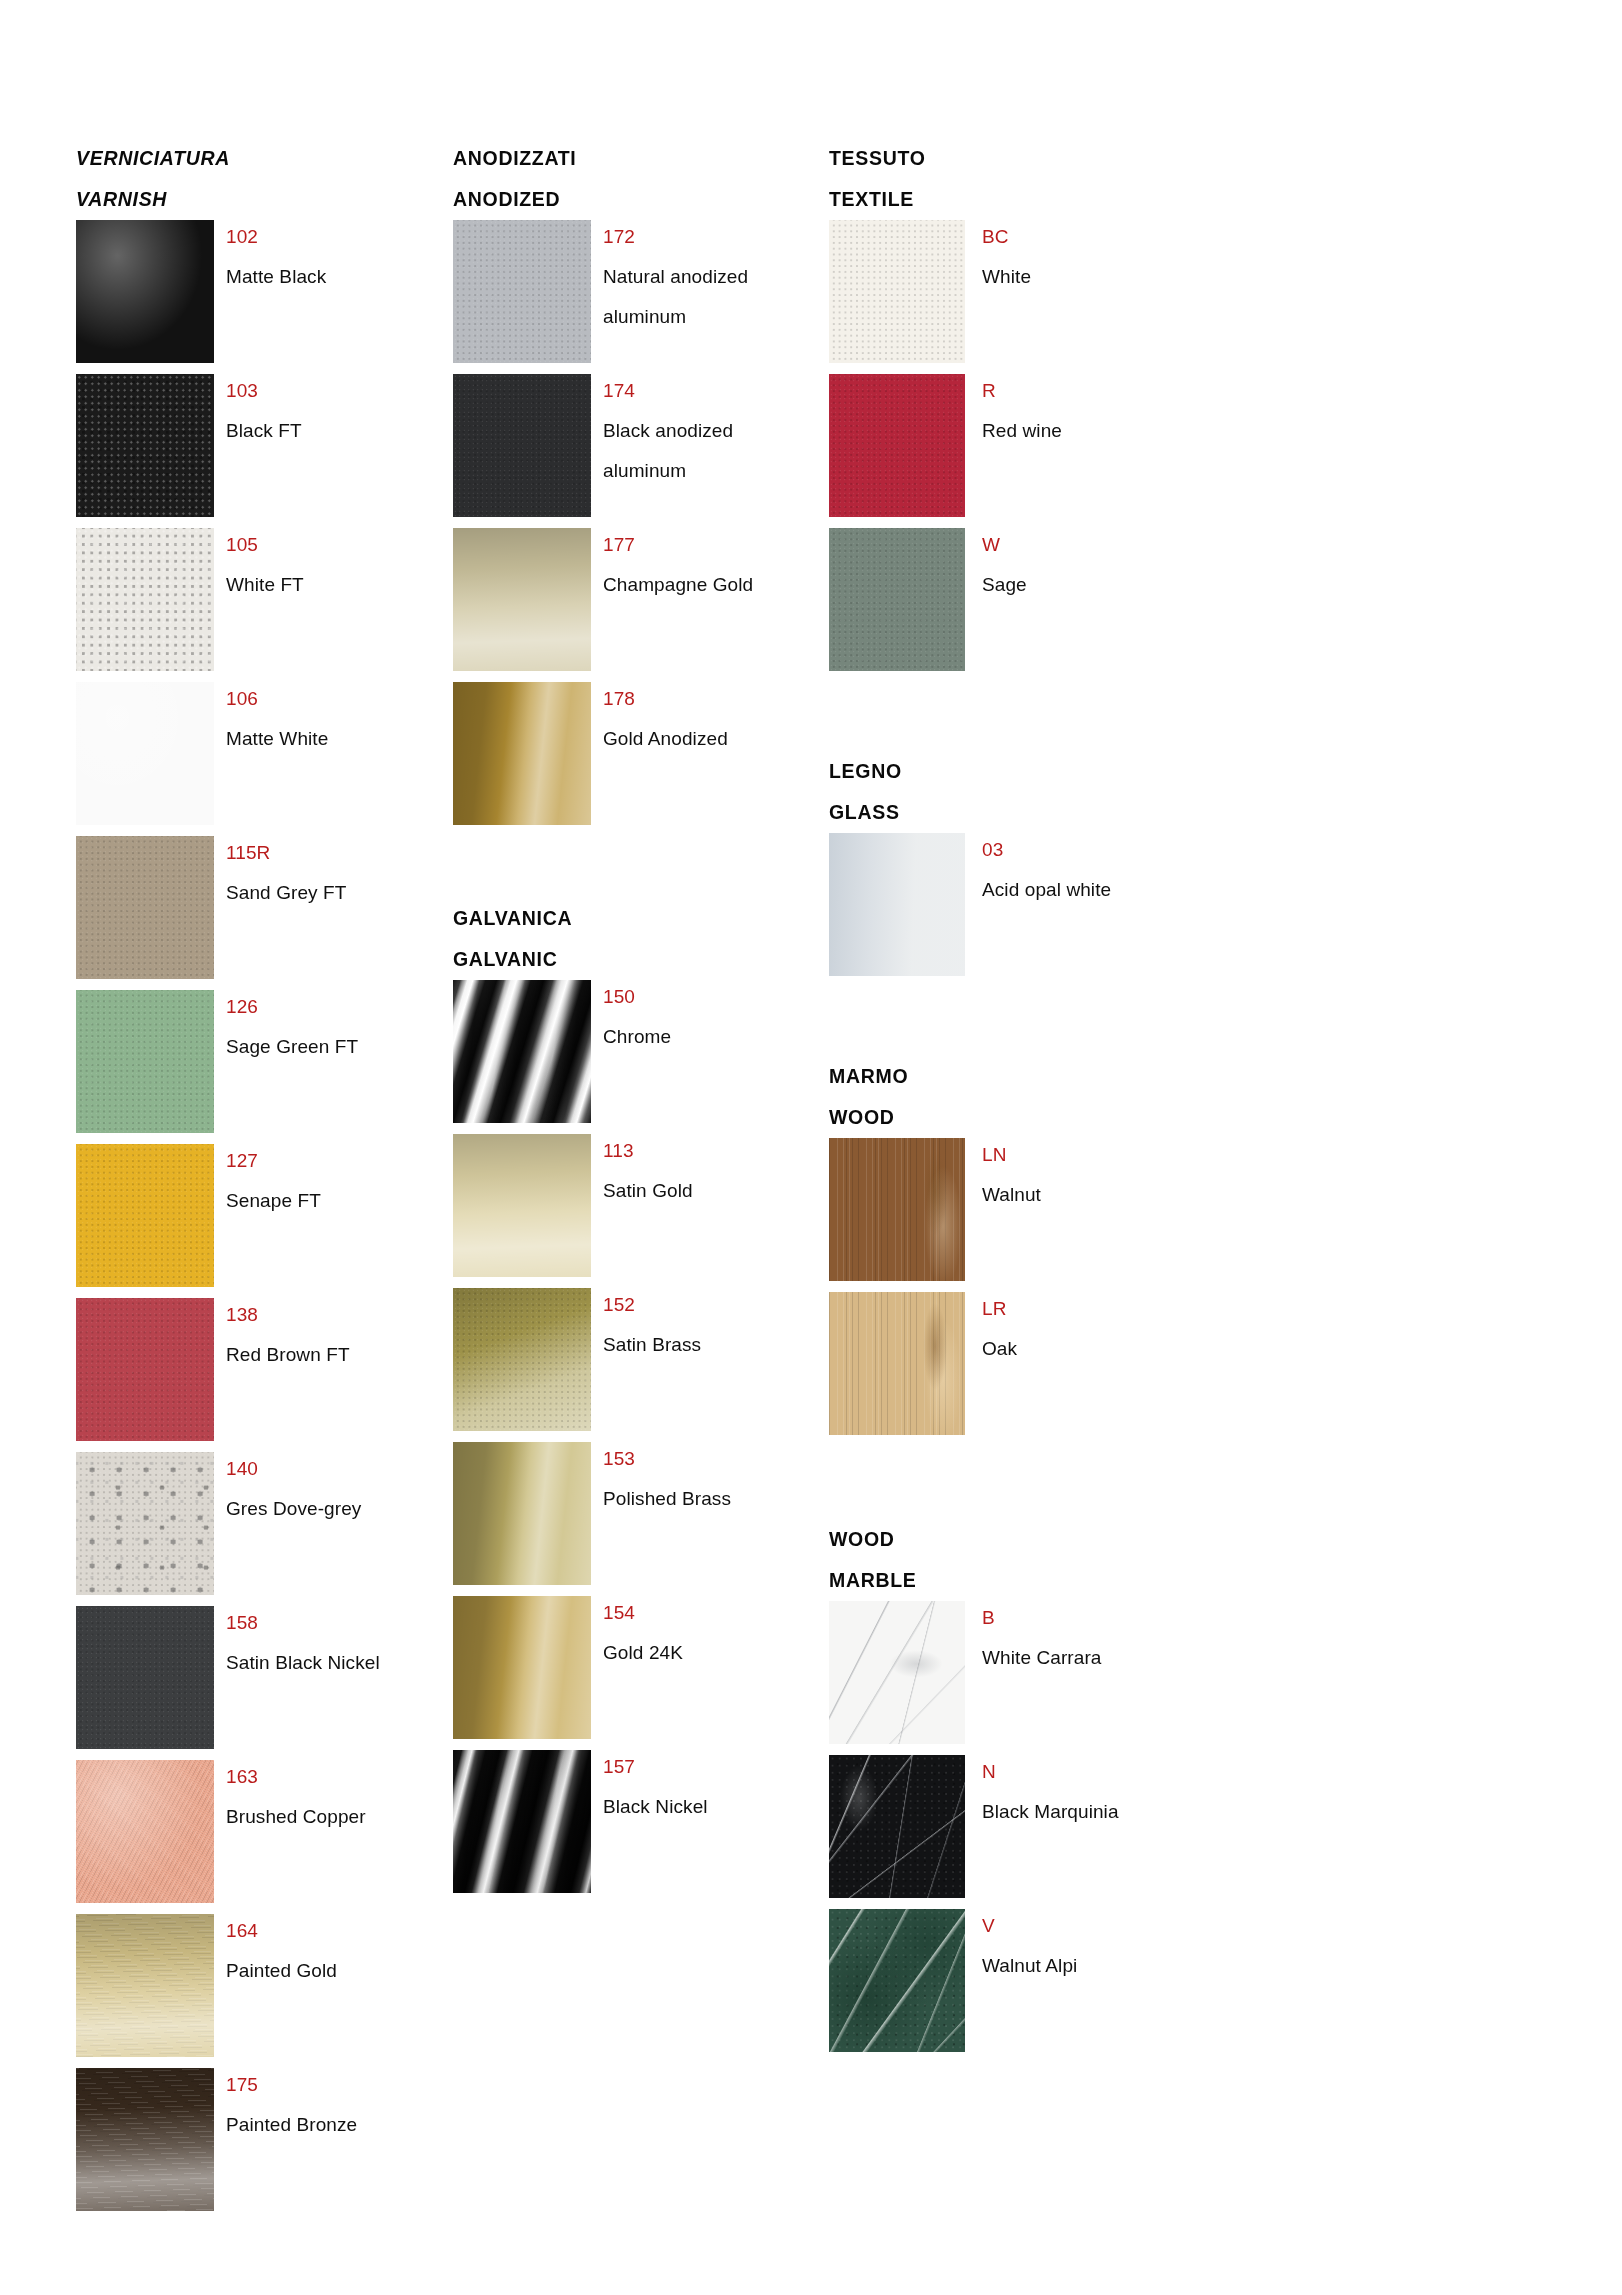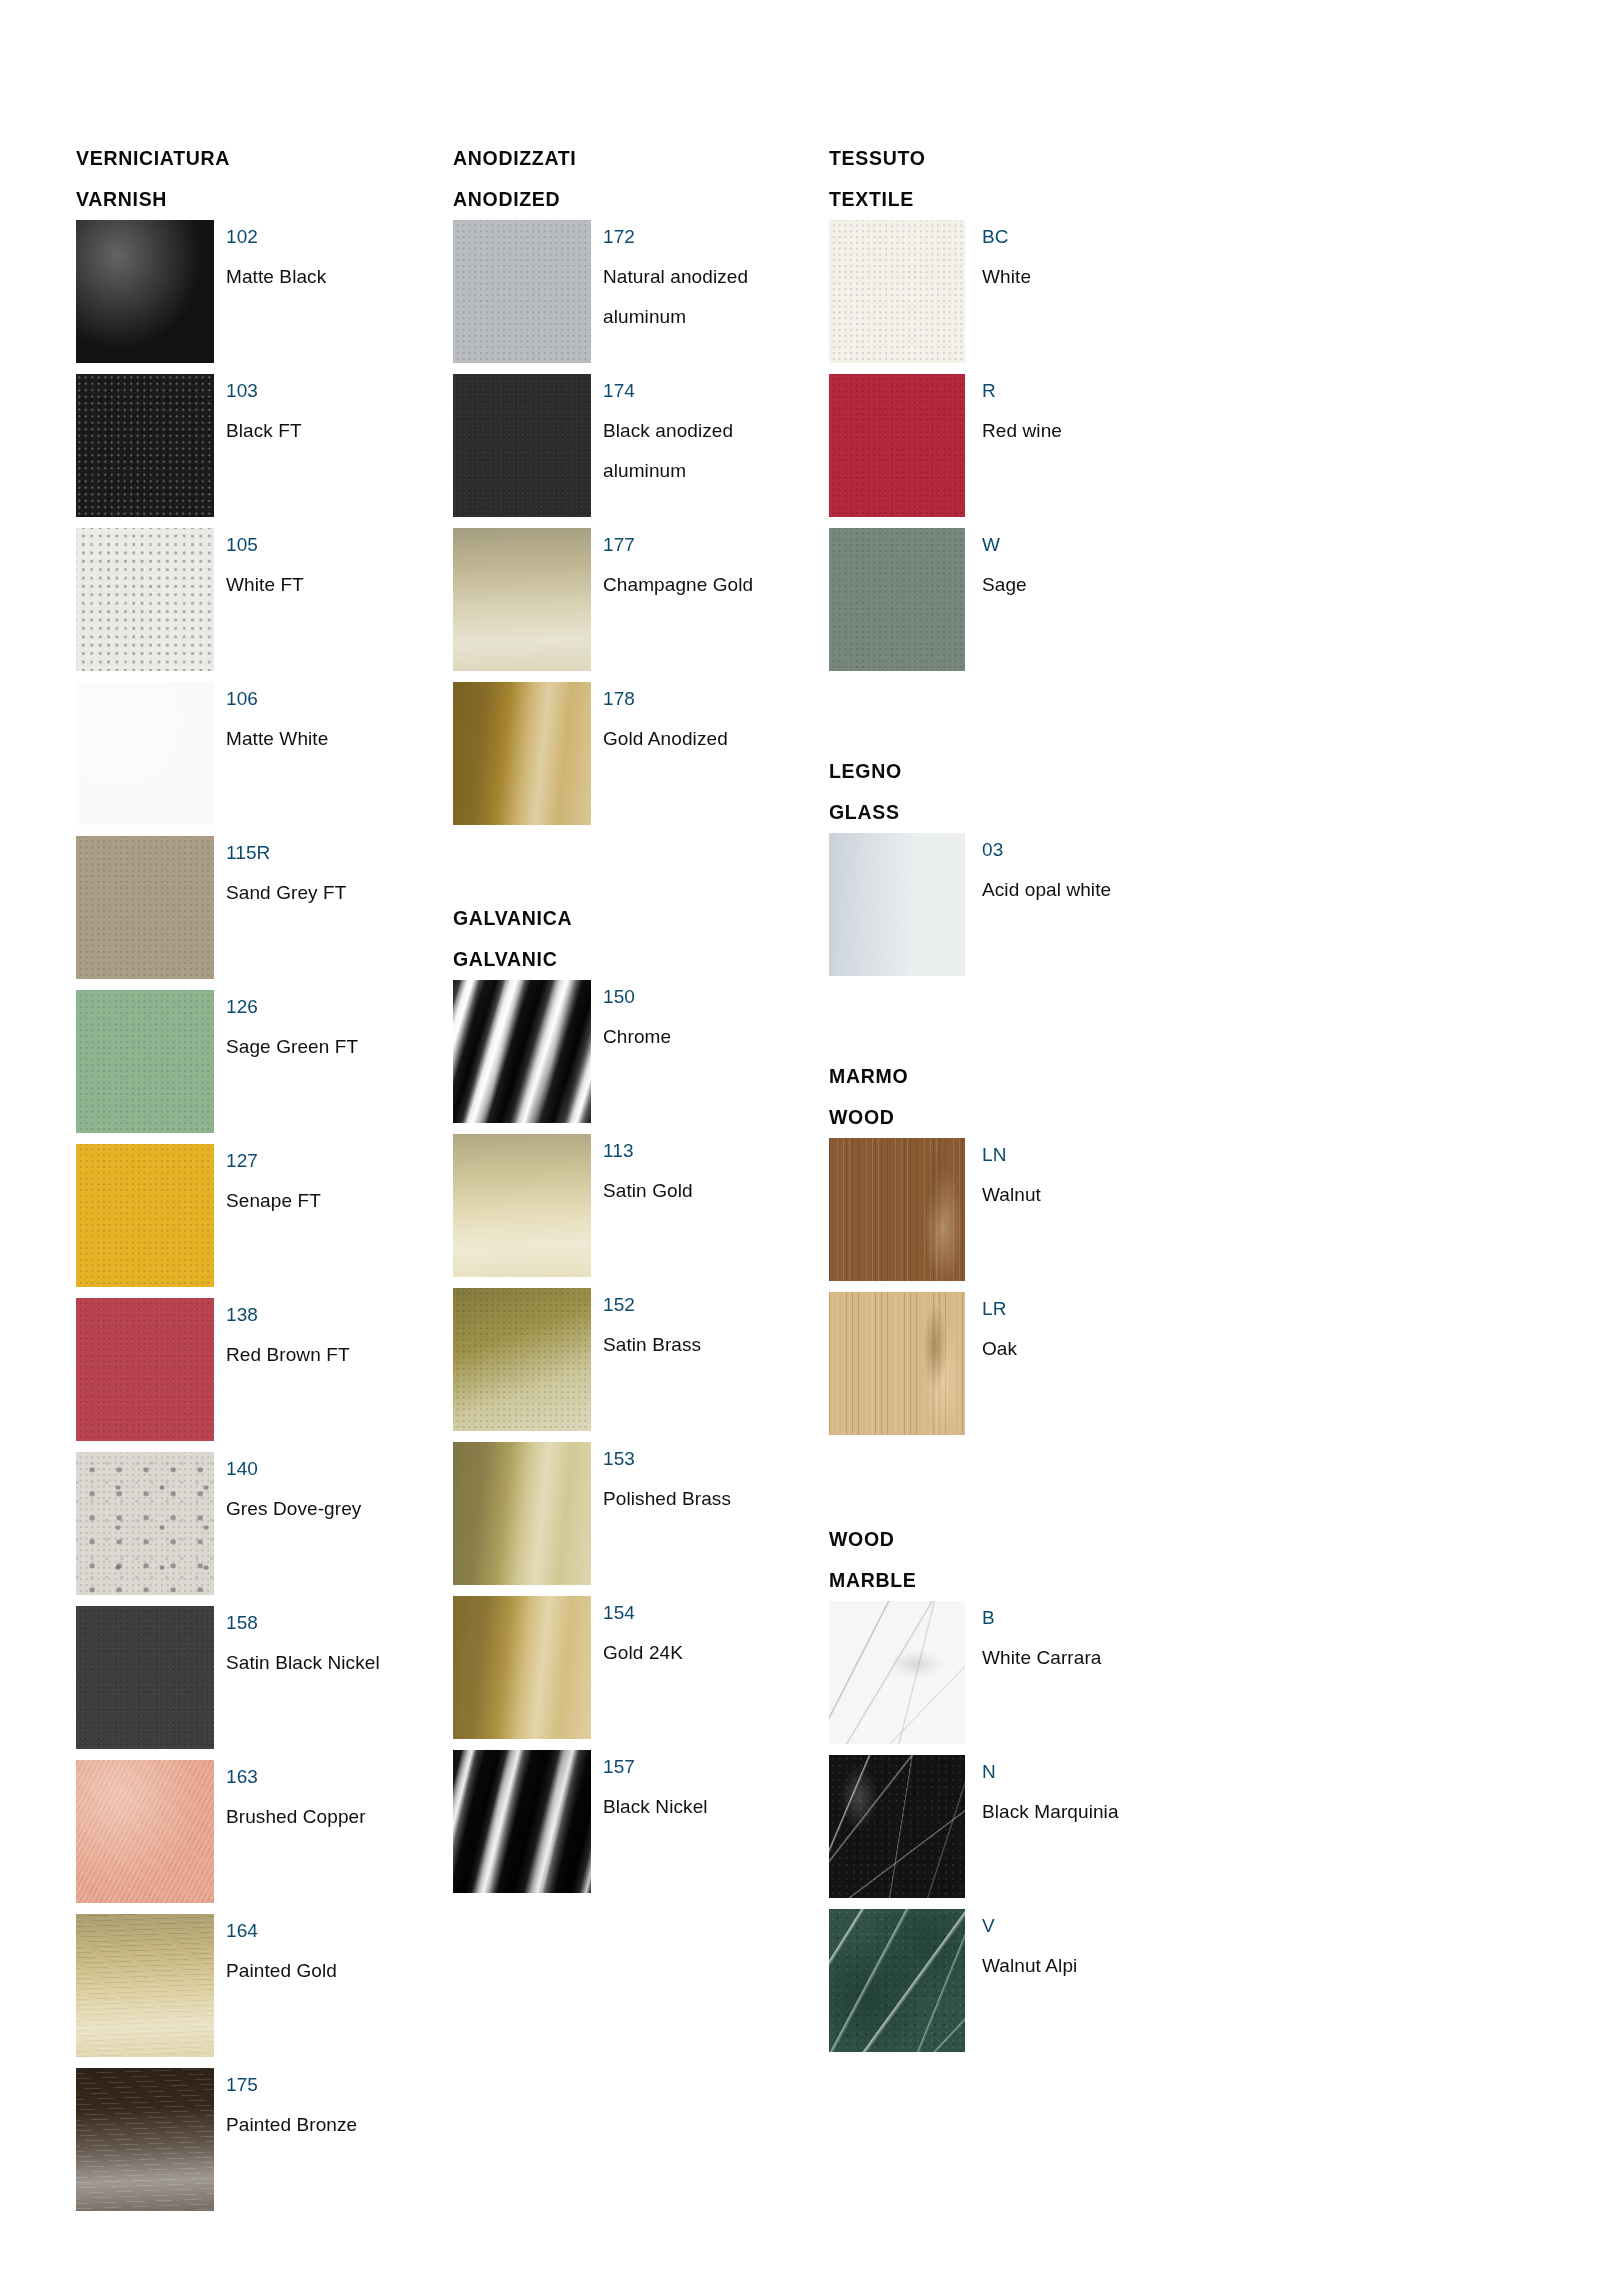--- a/index.html
+++ b/index.html
@@ -70,21 +70,21 @@
     width: 214px;
   }
   .col-1 .swatch-label { left: 150px; }
   .col-2 .swatch-label { left: 150px; }
   .col-3 .swatch-label { left: 153px; }
 
   .code {
     font-size: 19px;
     line-height: 40px;
     letter-spacing: 0.005em;
-    color: #0c4a6e;
+    color: #b91c1c;
     white-space: nowrap;
   }
   .name {
     font-size: 19px;
     line-height: 40px;
     letter-spacing: 0.005em;
     color: #101010;
   }
   .name .l2 { display: block; }
 
@@ -252,21 +252,21 @@
       radial-gradient(rgba(0,0,0,.30) 18%, transparent 19%);
     background-size: 7.1px 7.1px, 9.7px 9.7px;
     background-position: 0 0, 3.9px 4.5px;
   }
 </style>
 </head>
 <body>
 
 <div class="page">
     <div class="column col-1">
-      <div class="section-head" style="top: 138px;">
+      <div class="section-head" style="top: 138px; font-style: italic;">
         <div class="line">VERNICIATURA</div>
         <div class="line">VARNISH</div>
       </div>
       <div class="swatch-row" style="top: 220px;">
         <div class="swatch" style="background-color: rgb(18, 18, 18);">
           <div class="tex tex-soft"></div>
         </div>
         <div class="swatch-label">
           <div class="code">102</div>
           <div class="name">Matte Black</div>

